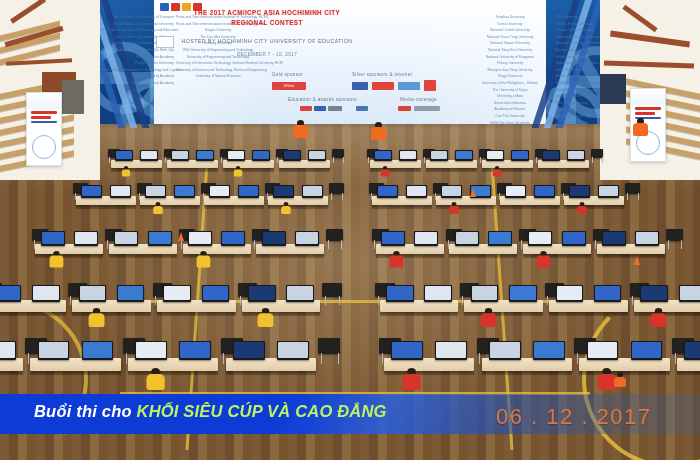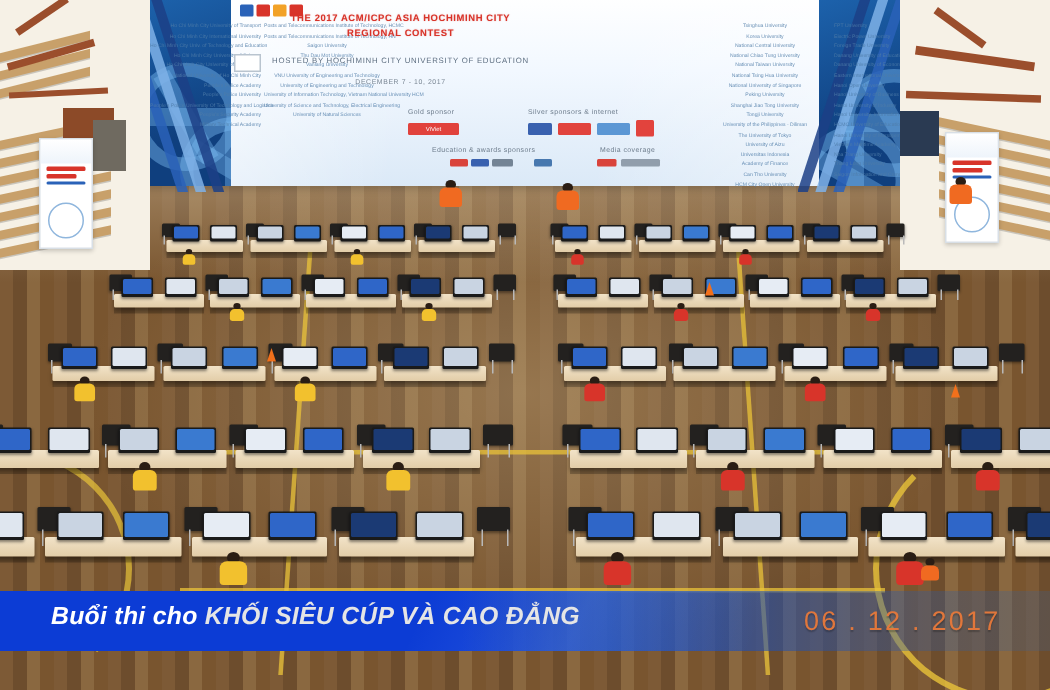--- a/index.html
+++ b/index.html
@@ -214,24 +214,24 @@
     background:linear-gradient(115deg, rgba(255,255,255,0) 40%,
       rgba(160,200,255,.18) 55%, rgba(255,255,255,0) 72%);
     pointer-events:none;
   }
   .cap-text{
     position:absolute;left:34px;top:402px;
     font-size:16.5px;font-weight:bold;font-style:italic;
     letter-spacing:.2px;white-space:nowrap;
   }
   .cap-white{color:#ffffff;}
-  .cap-yellow{color:#e5e5e5;text-align:center;}
+  .cap-yellow{color:#bef264;text-align:center;}
   .datestamp{
-    position:absolute;left:536px;top:404px;
-    color:#e8793a;font-size:18px;letter-spacing:1.5px;
+    position:absolute;left:496px;top:404px;
+    color:#e8793a;font-size:22px;letter-spacing:1.5px;
     opacity:.95;text-shadow:0 1px 1px rgba(0,0,0,.25);
     white-space:nowrap;
   }
 </style>
 </head>
 <body>
 
 <div id="stage">
 
   <div class="wall"></div>

